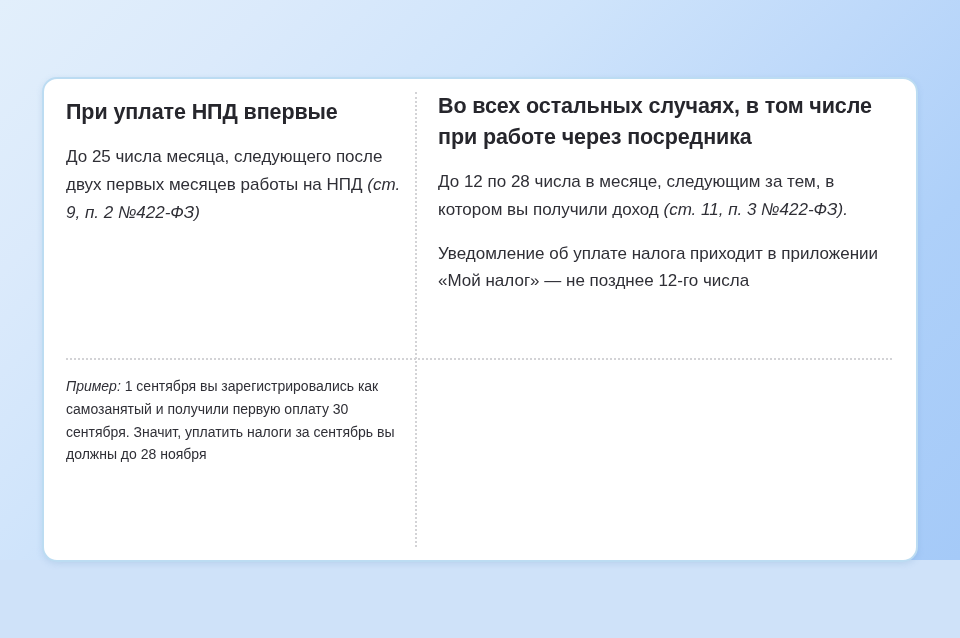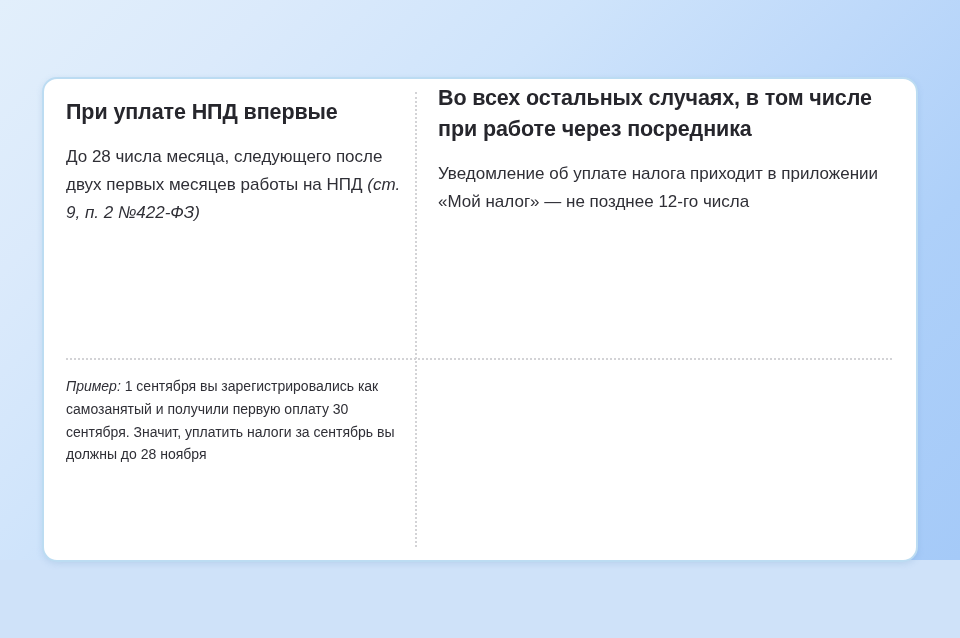--- a/index.html
+++ b/index.html
@@ -68,21 +68,21 @@
     position: absolute;
     box-sizing: border-box;
   }
   .q-top-left {
     left: 22px;
     top: 18px;
     width: 345px;
   }
   .q-top-right {
     left: 394px;
-    top: 4px;
+    top: 12px;
     width: 460px;
   }
   .q-bottom-left {
     left: 22px;
     top: 296px;
     width: 345px;
   }
   .q-bottom-right {
     left: 394px;
     top: 296px;
@@ -125,26 +125,29 @@
 <div id="canvas">
 
   <div id="card">
 
     <div class="v-divider"></div>
     <div class="h-divider"></div>
 
     <div class="quadrant q-top-left">
       <h2 class="col-heading">При уплате НПД впервые</h2>
       <p class="body-text">
-        <span>До 28 числа месяца, следующего после двух первых месяцев работы на НПД </span><span class="it">(ст. 9, п. 2 №422-ФЗ)</span>
+        <span>До 25 числа месяца, следующего после двух первых месяцев работы на НПД </span><span class="it">(ст. 9, п. 2 №422-ФЗ)</span>
       </p>
     </div>
 
     <div class="quadrant q-top-right">
       <h2 class="col-heading">Во всех остальных случаях, в том числе при работе через посредника</h2>
+      <p class="body-text">
+        <span>До 12 по 28 числа в месяце, следующим за тем, в котором вы получили доход </span><span class="it">(ст. 11, п. 3 №422-ФЗ).</span>
+      </p>
       <p class="body-text">Уведомление об уплате налога приходит в приложении «Мой налог» — не позднее 12-го числа</p>
     </div>
 
     <div class="quadrant q-bottom-left">
       <p class="example-text">
         <span class="it">Пример:</span><span> 1 сентября вы зарегистрировались как самозанятый и получили первую оплату 30 сентября. Значит, уплатить налоги за сентябрь вы должны до 28 ноября</span>
       </p>
     </div>
 
 

